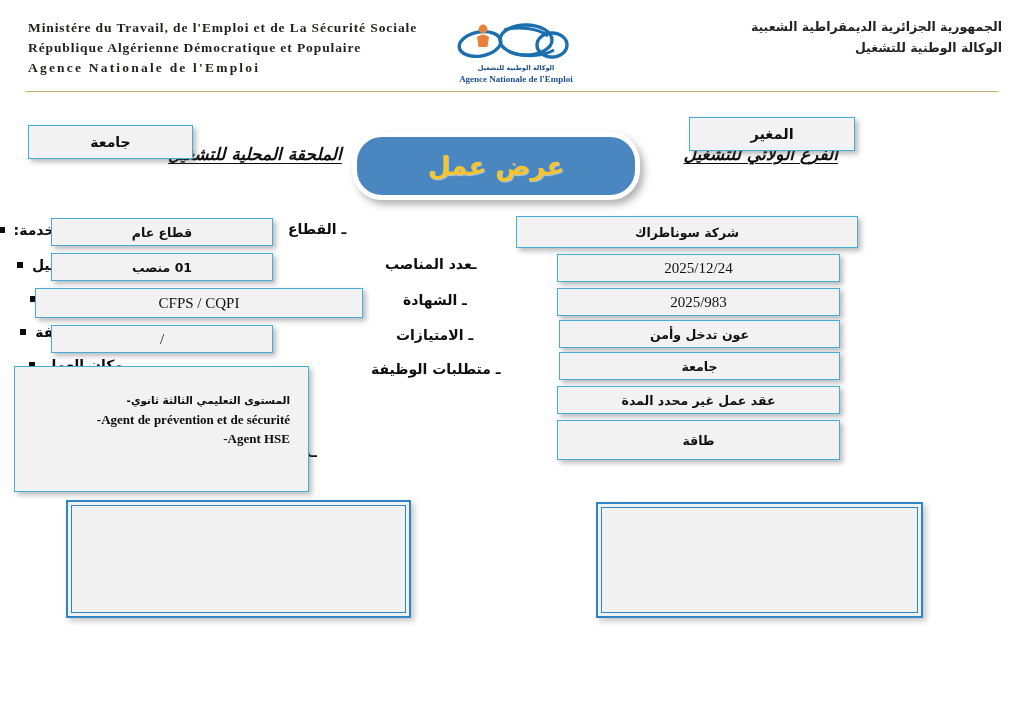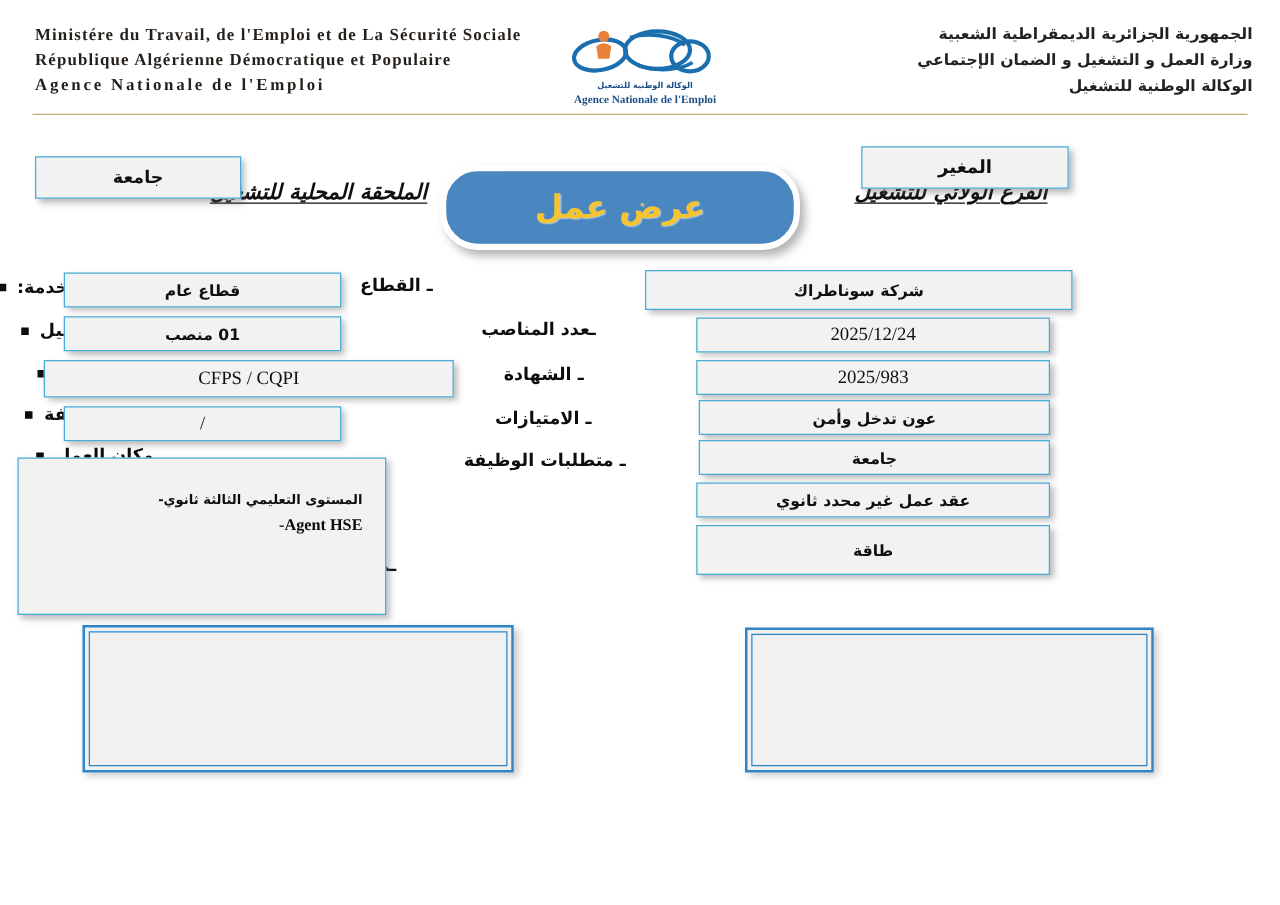--- a/index.html
+++ b/index.html
@@ -227,21 +227,20 @@
 <body>
 
 <div class="hdr-fr">
   <div>Ministére du Travail, de l'Emploi et de La Sécurité Sociale</div>
   <div>République Algérienne Démocratique et Populaire</div>
   <div>Agence  Nationale  de  l'Emploi</div>
 </div>
 
 <div class="hdr-ar">
   <div>الجمهورية الجزائرية الديمقراطية الشعبية</div>
-  <div>وزارة العمل و التشغيل و الضمان الإجتماعي</div>
   <div>الوكالة الوطنية للتشغيل</div>
 </div>
 
 <div class="logo-wrap">
   <svg class="logo-mark" width="128" height="48" viewBox="0 0 128 48">
     <g fill="none" stroke="#1c6fae" stroke-width="3.4">
       <ellipse cx="28" cy="26" rx="21" ry="12" transform="rotate(-10 28 26)"></ellipse>
       <ellipse cx="74" cy="22" rx="26" ry="15"></ellipse>
       <ellipse cx="100" cy="27" rx="15" ry="12"></ellipse>
       <path d="M52 12 C66 8, 86 10, 96 18" stroke-width="3"></path>
@@ -291,21 +290,21 @@
 <div class="rlabel" style="right:901px; top:357px;">
   <span>مكان العمل</span>
   <span class="bullet"></span>
 </div>
 <div class="fbox" style="left:559px; top:352px; width:281px; height:28px;">جامعة</div>
 
 <div class="rlabel" style="right:890px; top:391px;">
   <span>نوع عقد العمل</span>
   <span class="bullet"></span>
 </div>
-<div class="fbox" style="left:557px; top:386px; width:283px; height:28px;">عقد عمل غير محدد ثانوي</div>
+<div class="fbox" style="left:557px; top:386px; width:283px; height:28px;">عقد عمل غير محدد المدة</div>
 
 <div class="rlabel" style="right:893px; top:425px;">
   <span>ميدان النشاط</span>
   <span class="bullet"></span>
 </div>
 <div class="fbox" style="left:557px; top:420px; width:283px; height:40px;">طاقة</div>
 
 <div class="llabel" style="left:288px; top:221px;">ـ القطاع</div>
 <div class="fbox" style="left:51px; top:218px; width:222px; height:28px;">قطاع عام</div>
 
@@ -320,20 +319,23 @@
 
 <div class="llabel" style="left:371px; top:361px;">ـ متطلبات الوظيفة</div>
 
 <div class="ghost-glyph">ـم</div>
 
 <div id="req-box">
   <div class="req-line">
     <span>المستوى التعليمي الثالثة ثانوي</span><span class="req-dash">-</span>
   </div>
   <div class="req-line latin">
+    <span>Agent de prévention et de sécurité</span><span class="req-dash">-</span>
+  </div>
+  <div class="req-line latin">
     <span>Agent HSE</span><span class="req-dash">-</span>
   </div>
 </div>
 
 <div class="cap-italic" id="cap-activ">نشاطات المستوى / المنصب</div>
 
 <div class="bigbox" id="bigbox-left">
   <div class="inner"></div>
 </div>
 

